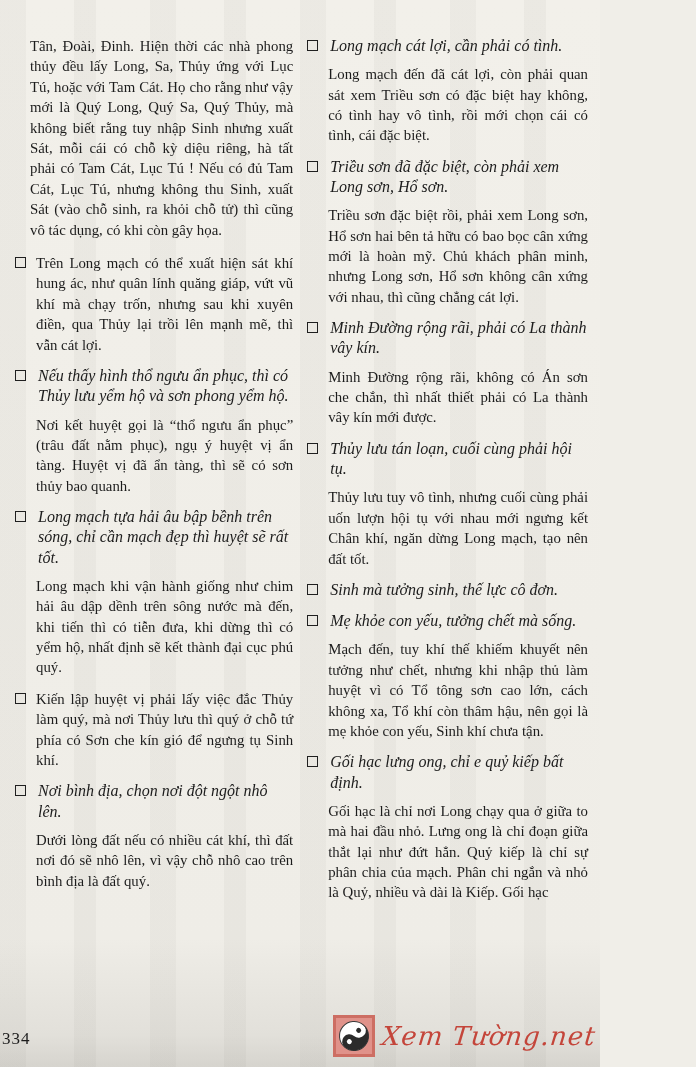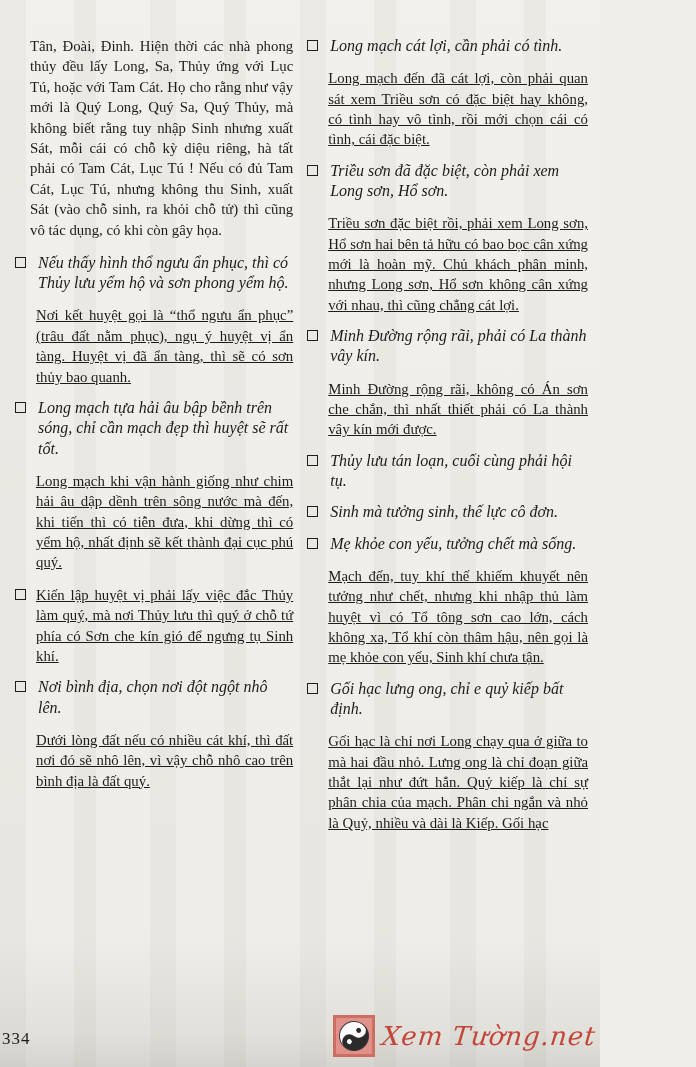--- a/index.html
+++ b/index.html
@@ -56,25 +56,24 @@
     border: 1.7px solid #1f1f1f;
     background: transparent;
   }
   .entry-heading {
     margin: 0 0 8px;
     font-style: italic;
     font-size: 16px;
     line-height: 20.2px;
   }
   .entry-body {
-    margin: 12px 0 0 -2px;
+    margin: 4px 0 0 -2px;
     font-size: 14.8px;
     line-height: 20.4px;
     text-align: justify;
-    text-decoration: underline;
   }
   .page-number {
     position: absolute;
     left: 2px;
     bottom: 18px;
     font-size: 17px;
     letter-spacing: 1px;
     text-align: right;
   }
   .watermark {
@@ -110,20 +109,21 @@
 <body>
 
 <div class="page">
   <div class="columns">
 
     <div class="col col-left">
       <p class="intro">Tân, Đoài, Đinh. Hiện thời các nhà phong thủy đều lấy Long, Sa, Thủy ứng với Lục Tú, hoặc với Tam Cát. Họ cho rằng như vậy mới là Quý Long, Quý Sa, Quý Thủy, mà không biết rằng tuy nhập Sinh nhưng xuất Sát, mỗi cái có chỗ kỳ diệu riêng, hà tất phải có Tam Cát, Lục Tú ! Nếu có đủ Tam Cát, Lục Tú, nhưng không thu Sinh, xuất Sát (vào chỗ sinh, ra khỏi chỗ tử) thì cũng vô tác dụng, có khi còn gây họa.</p>
 
       <div class="entry">
         <span class="checkbox"></span>
+        <p class="entry-body">Trên Long mạch có thể xuất hiện sát khí hung ác, như quân lính quăng giáp, vứt vũ khí mà chạy trốn, nhưng sau khi xuyên điền, qua Thủy lại trồi lên mạnh mẽ, thì vẫn cát lợi.</p>
       </div>
 
       <div class="entry">
         <span class="checkbox"></span>
         <p class="entry-heading">Nếu thấy hình thổ ngưu ẩn phục, thì có Thủy lưu yểm hộ và sơn phong yểm hộ.</p>
         <p class="entry-body">Nơi kết huyệt gọi là “thổ ngưu ẩn phục” (trâu đất nằm phục), ngụ ý huyệt vị ẩn tàng. Huyệt vị đã ẩn tàng, thì sẽ có sơn thủy bao quanh.</p>
       </div>
 
       <div class="entry">
         <span class="checkbox"></span>
@@ -159,20 +159,21 @@
 
       <div class="entry">
         <span class="checkbox"></span>
         <p class="entry-heading">Minh Đường rộng rãi, phải có La thành vây kín.</p>
         <p class="entry-body">Minh Đường rộng rãi, không có Án sơn che chắn, thì nhất thiết phải có La thành vây kín mới được.</p>
       </div>
 
       <div class="entry">
         <span class="checkbox"></span>
         <p class="entry-heading">Thủy lưu tán loạn, cuối cùng phải hội tụ.</p>
+        <p class="entry-body">Thủy lưu tuy vô tình, nhưng cuối cùng phải uốn lượn hội tụ với nhau mới ngưng kết Chân khí, ngăn dừng Long mạch, tạo nên đất tốt.</p>
       </div>
 
       <div class="entry">
         <span class="checkbox"></span>
         <p class="entry-heading">Sinh mà tưởng sinh, thế lực cô đơn.</p>
       </div>
 
       <div class="entry">
         <span class="checkbox"></span>
         <p class="entry-heading">Mẹ khỏe con yếu, tưởng chết mà sống.</p>

